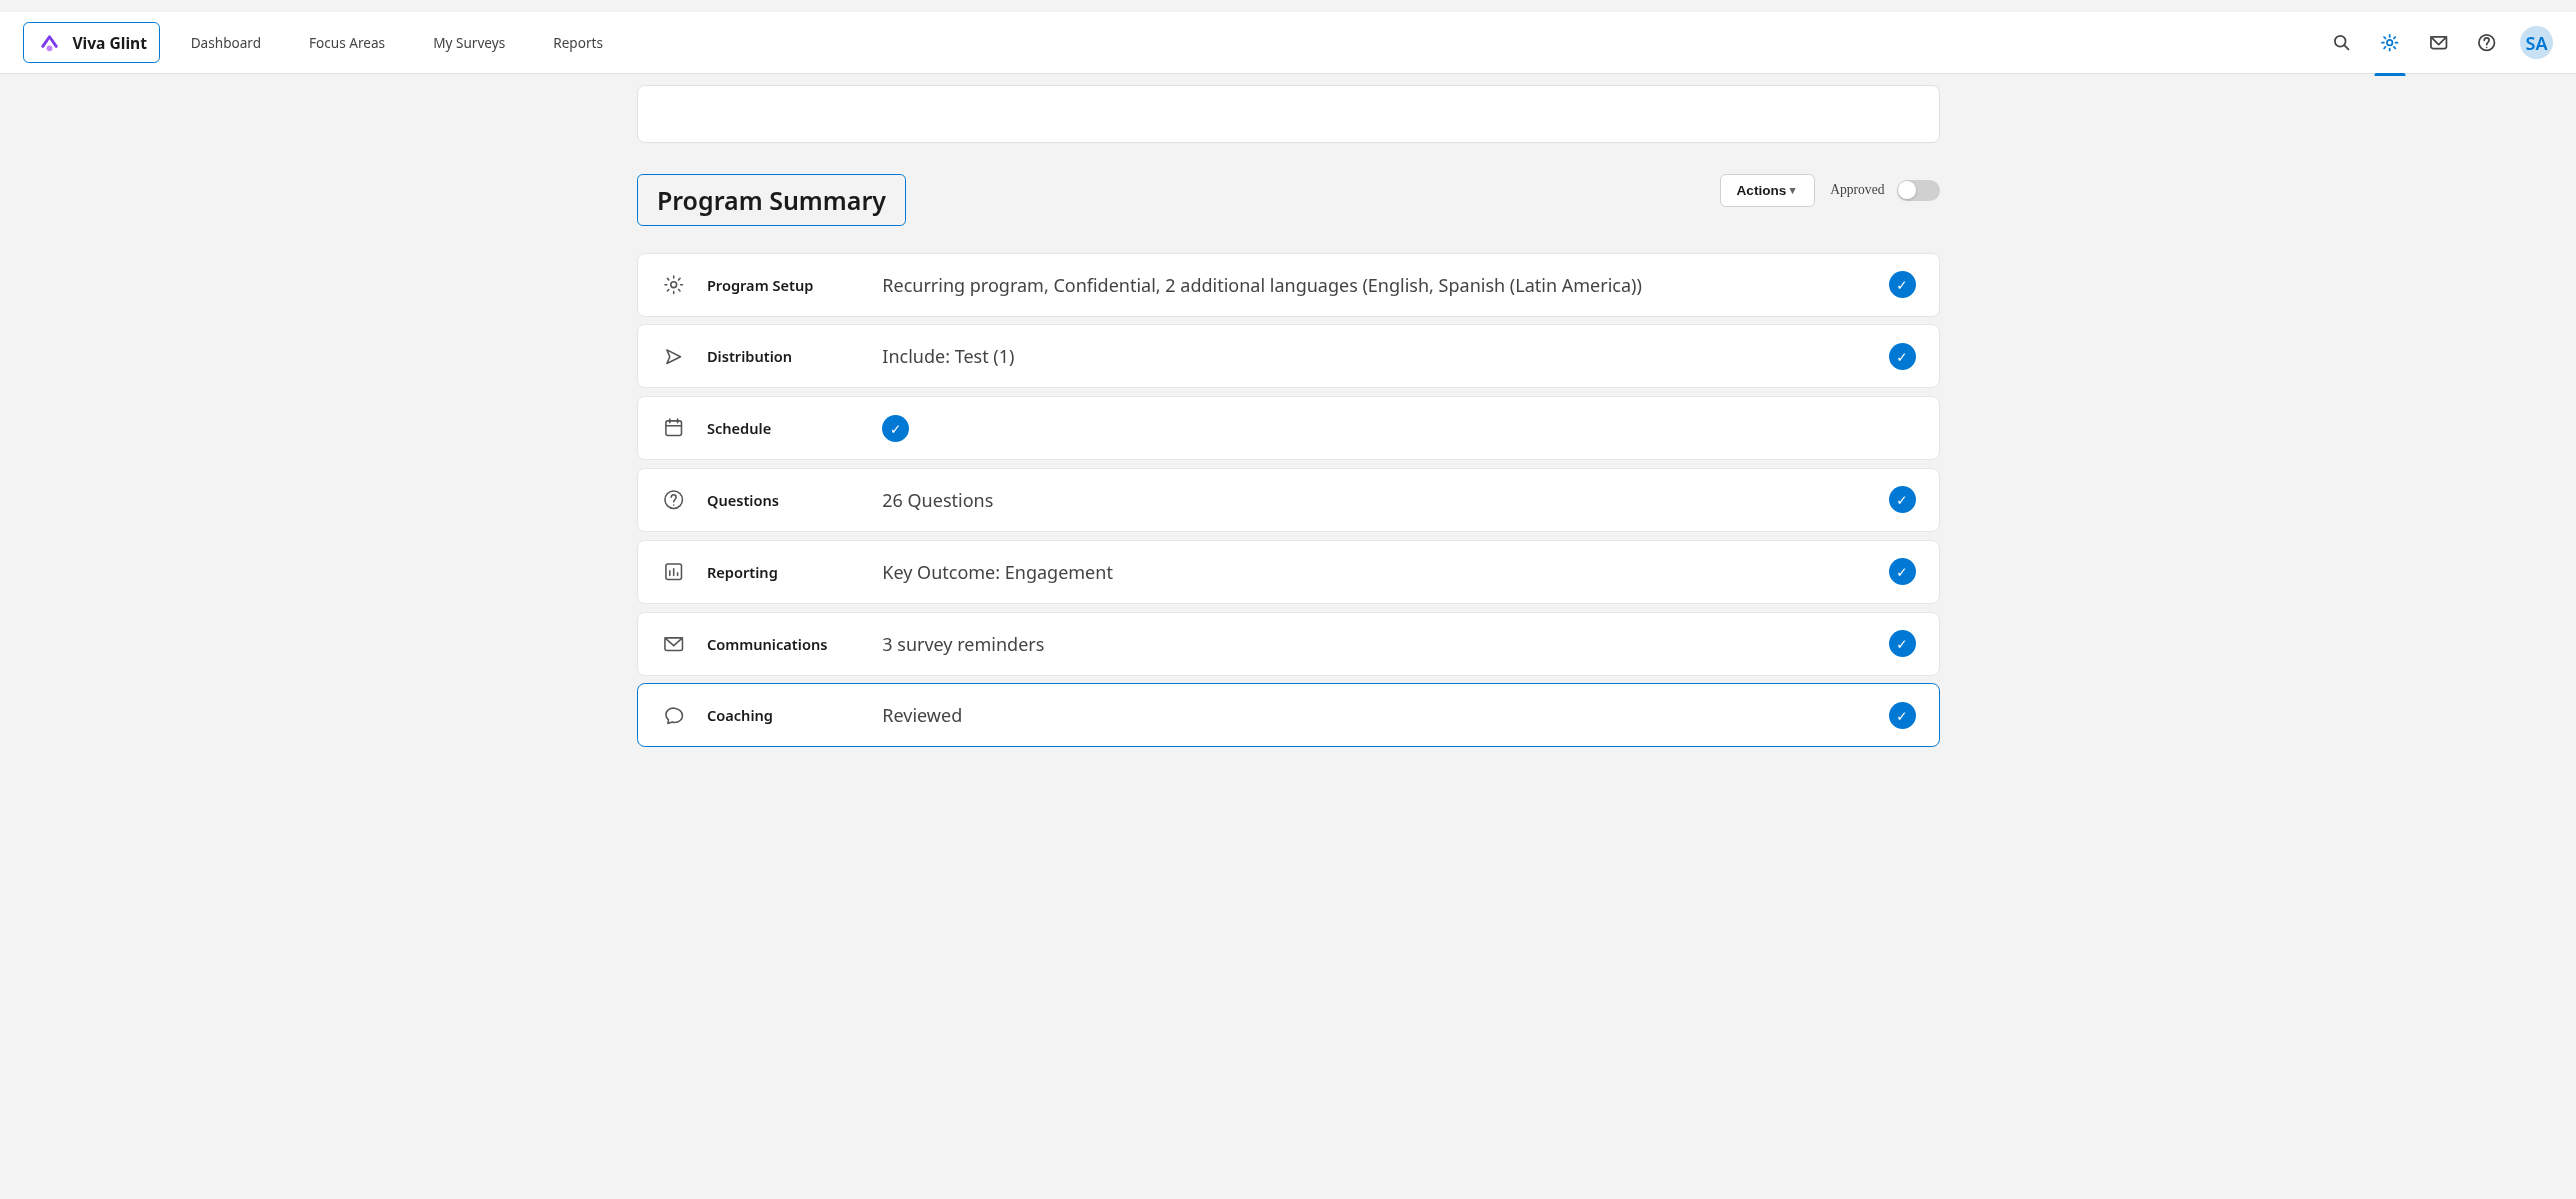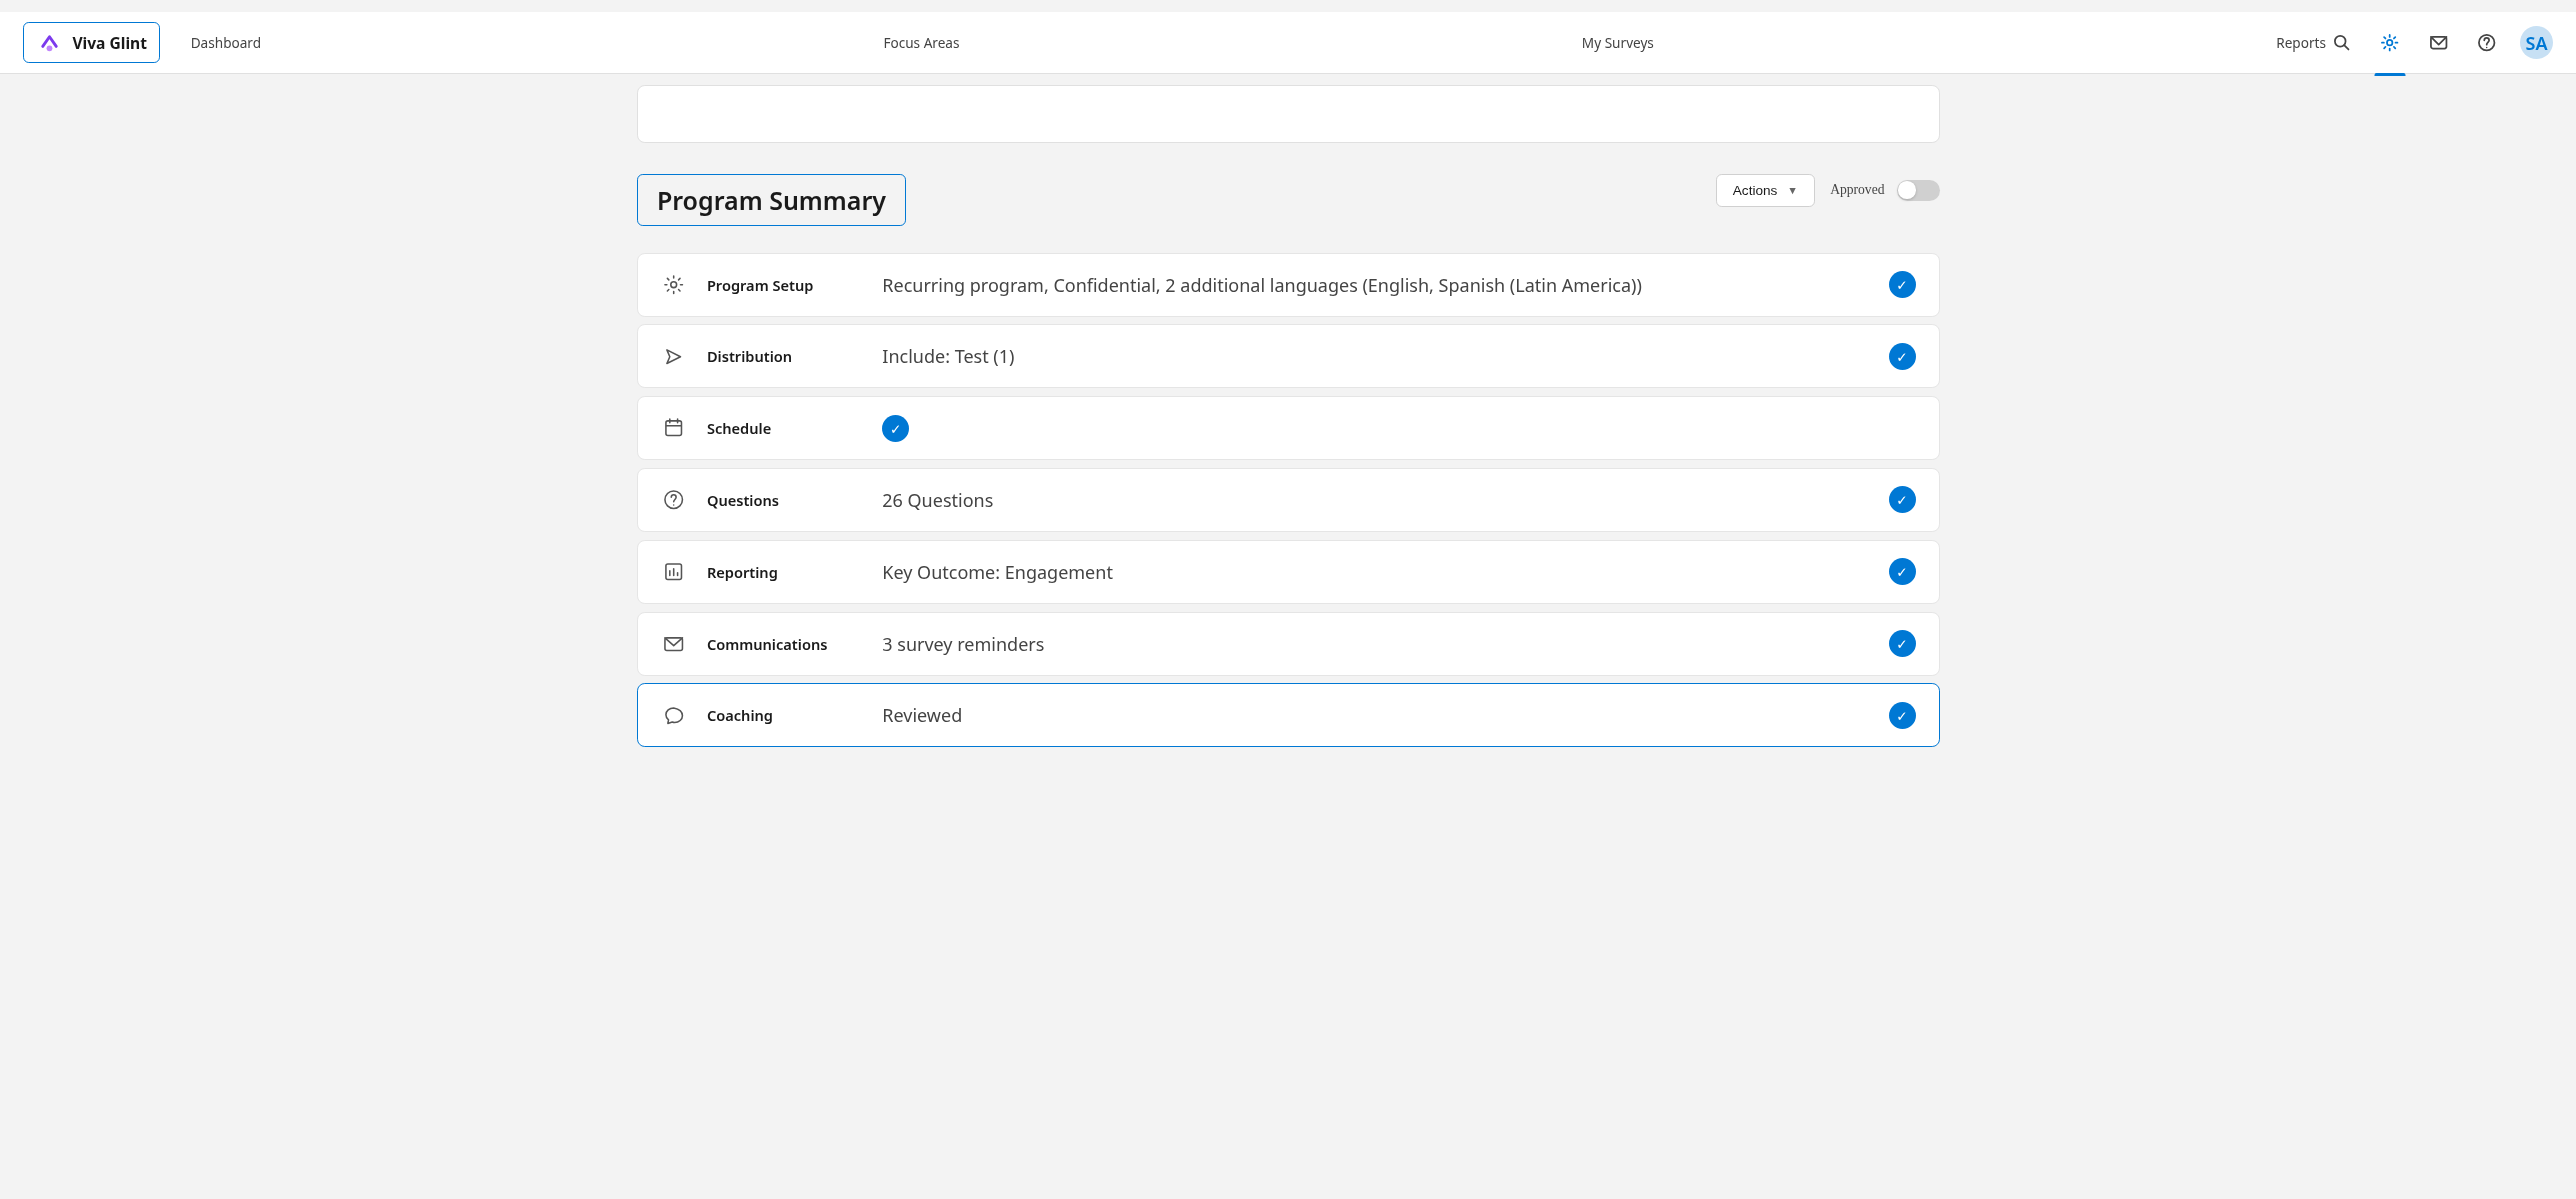--- a/index.html
+++ b/index.html
@@ -34,23 +34,22 @@
       width: 27px;
       height: 27px;
     }
     .logo-text {
       font-weight: 700;
       font-size: 15.6px;
       color: #1a1a1a;
     }
     .nav-links {
       display: flex;
-      gap: 22px;
+      gap: 48px;
       flex: 1;
-      justify-content: space-between;
     }
     .nav-link {
       font-size: 13.6px;
       color: #444;
       cursor: pointer;
       padding: 3.9px 0;
       text-decoration: none;
     }
     .nav-actions {
       display: flex;
@@ -130,28 +129,29 @@
       padding: 7.8px 19.4px;
     }
     .header-right {
       display: flex;
       align-items: center;
       gap: 15.6px;
     }
     .actions-btn {
       display: flex;
       align-items: center;
-      gap: 10px;
+      gap: 1px;
       padding: 7.8px 15.6px;
       border: 1px solid #d0d0d0;
       border-radius: 5.8px;
       background: #ffffff;
       font-size: 13.6px;
       cursor: pointer;
       color: #1a1a1a;
+      font-weight: bold;
     }
     .chevron-down {
       font-size: 10.7px;
       color: #666;
     }
     .approved-container {
       display: flex;
       align-items: center;
       gap: 12px;
       font-size: 13.6px;

